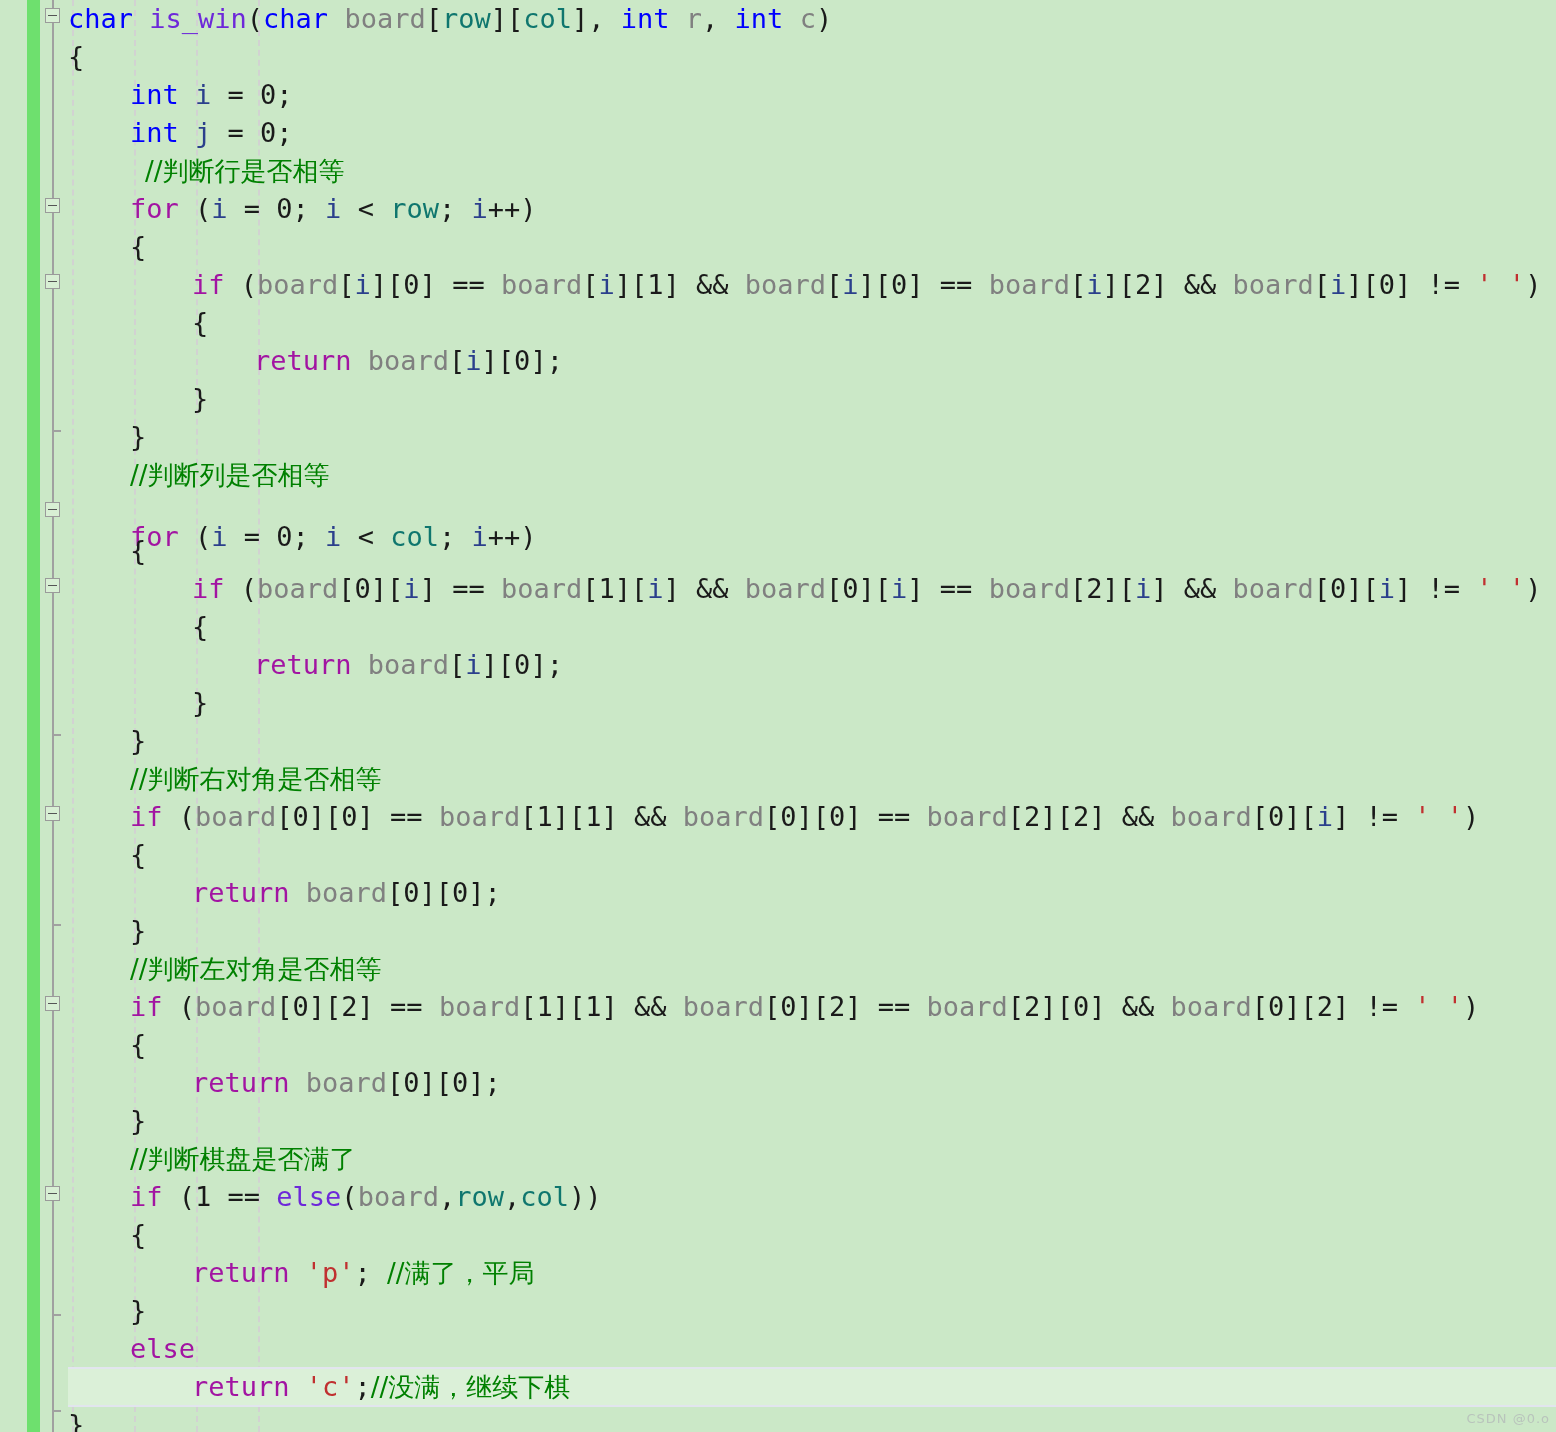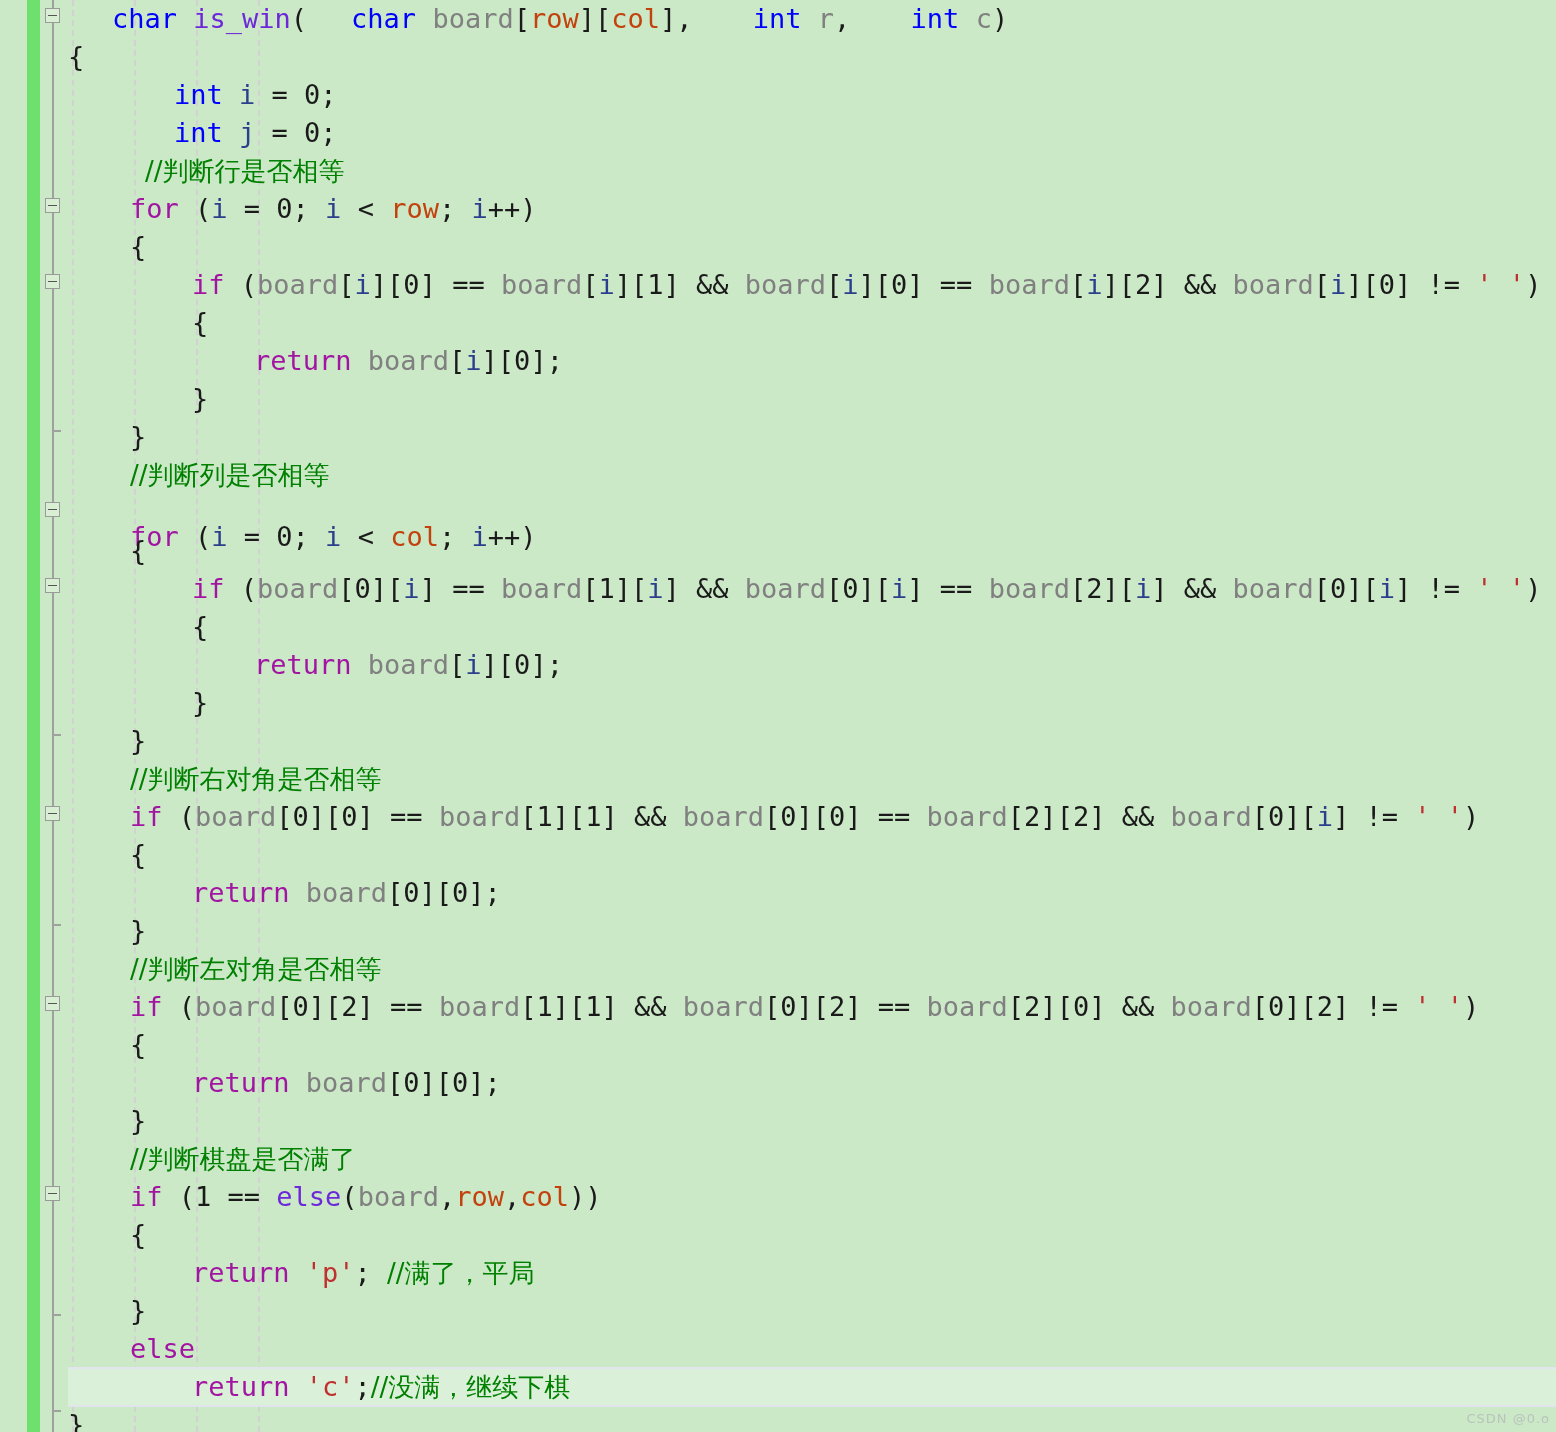--- a/index.html
+++ b/index.html
@@ -92,25 +92,25 @@
     right: 0;
     height: 40px;
     background: #dbf0d8;
     border-top: 2px solid #e2e5ee;
     border-bottom: 2px solid #e2e5ee;
     box-sizing: border-box;
     z-index: 1;
   }
 
   
-  .kw   { color: #0000ff; margin-left: 44px; }            
+  .kw   { color: #0000ff; }            
   .ctl  { color: #a214a2; }            
   .fn   { color: #6d28d9; }            
   .id   { color: #808080; }            
-  .mac  { color: #c2410c; }            
+  .mac  { color: #0f766e; }            
   .loc  { color: #2b3f8c; }            
   .num  { color: #1a1a1a; }            
   .pun  { color: #1a1a1a; }
   .str  { color: #c03030; }            
   .cmt  { color: #008000; }            
 
   .cmt-cn { font-family: "DejaVu Sans", "Liberation Sans", sans-serif; font-size: 26px; }
 
   
   .watermark {

